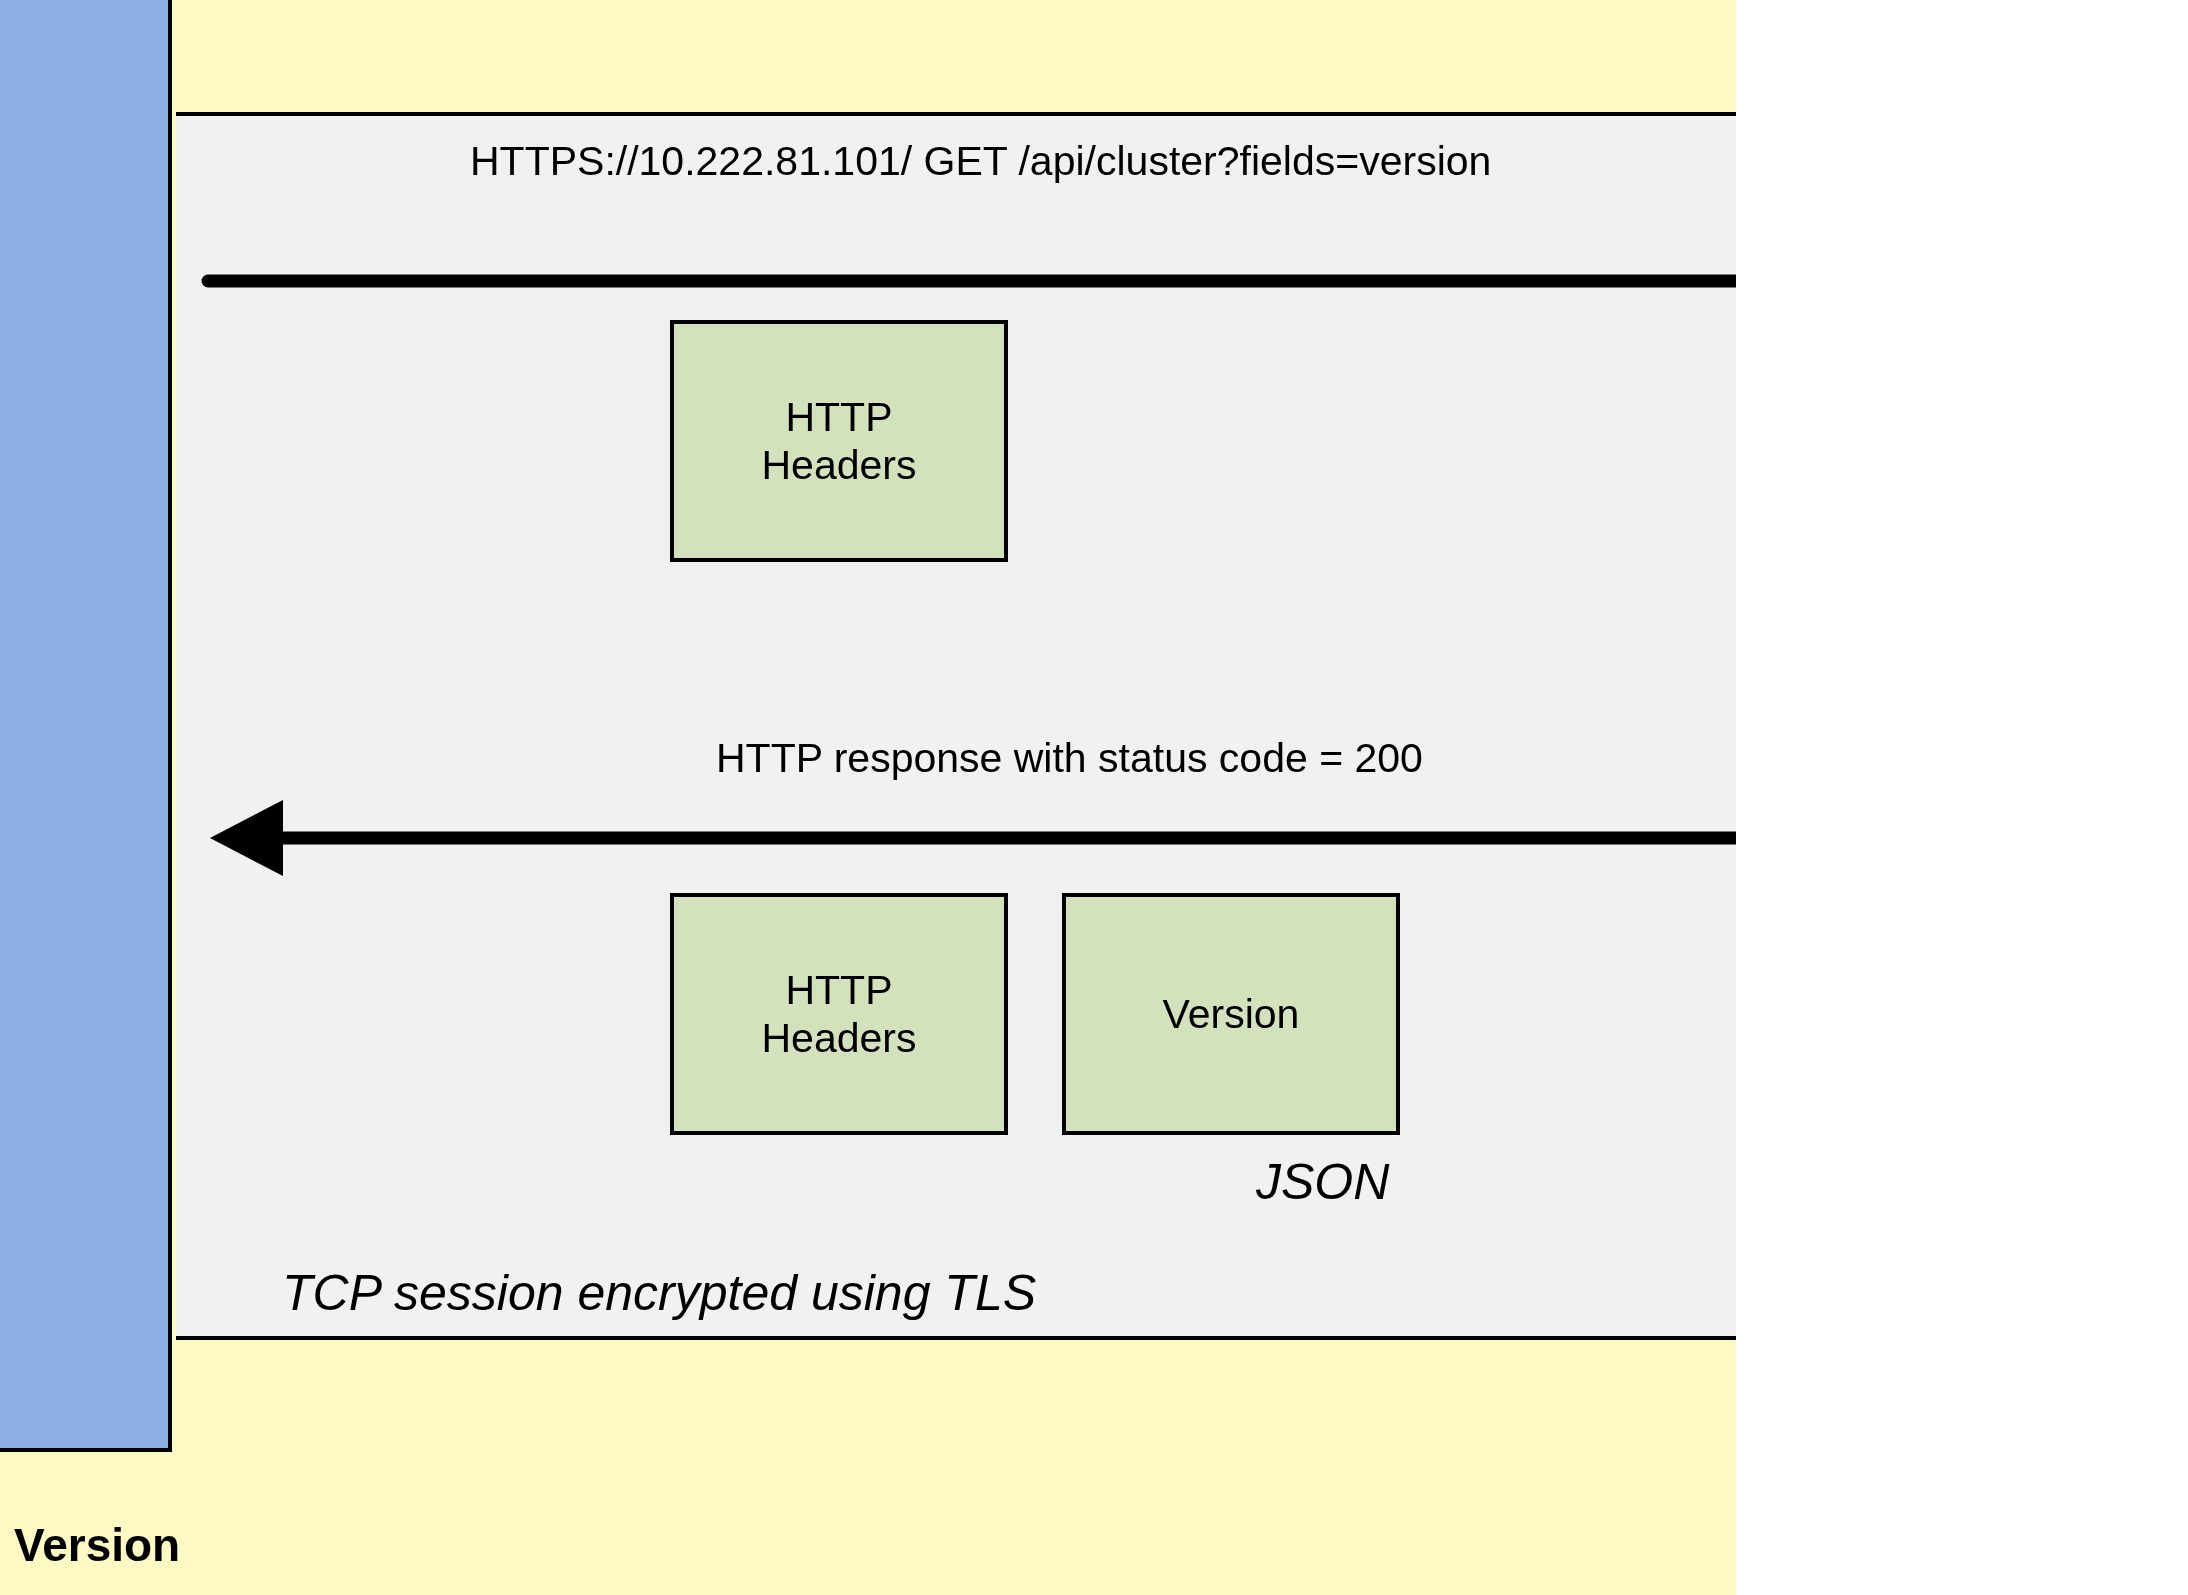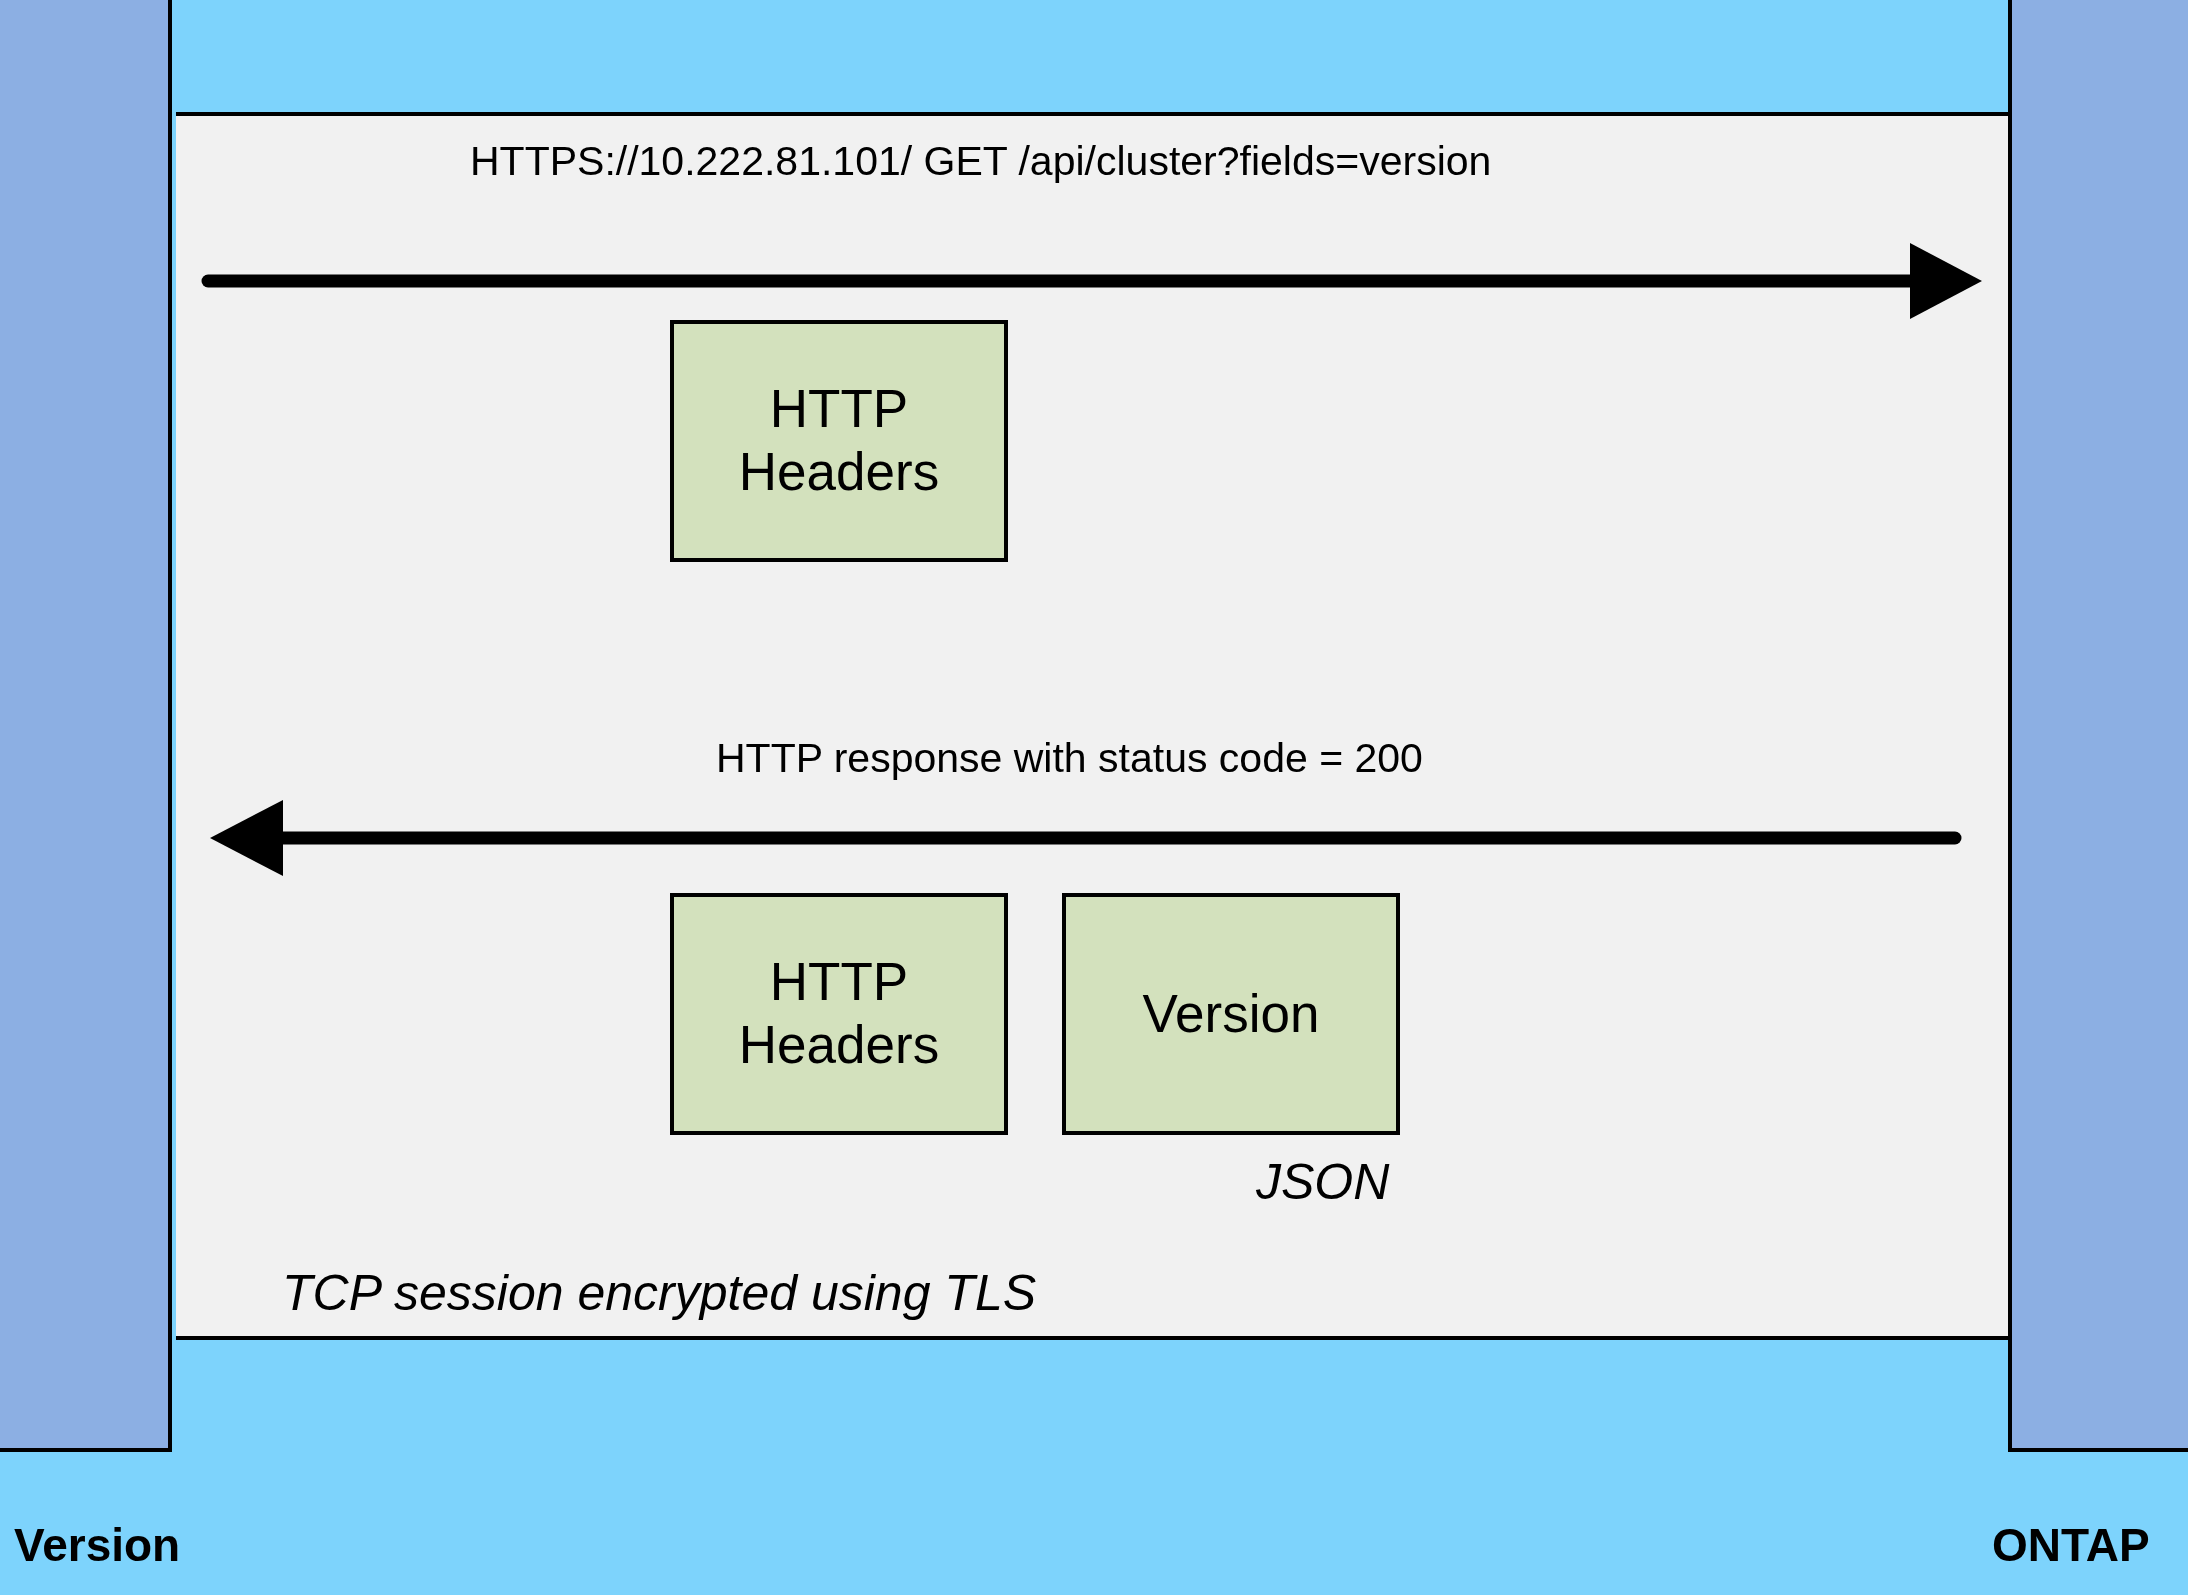--- a/index.html
+++ b/index.html
@@ -5,23 +5,23 @@
   html, body {
     margin: 0;
     padding: 0;
     background: #ffffff;
   }
   body {
     font-family: "Liberation Sans", sans-serif;
   }
   #canvas {
     position: relative;
-    width: 2188px;
+    width: 1736px;
     height: 1595px;
-    background: #7dd3fc;
+    background: #fef9c3;
     overflow: hidden;
   }
   .pillar {
     position: absolute;
     background: #8CAFE3;
     border: 4px solid #000000;
     box-sizing: border-box;
   }
   #pillar-left  { left: -4px;   top: -4px; width: 176px; height: 1456px; }
   #pillar-right { left: 2008px; top: -4px; width: 184px; height: 1456px; }
@@ -59,21 +59,21 @@
 
   .payload-box {
     position: absolute;
     background: #D3E1BD;
     border: 4px solid #000000;
     box-sizing: border-box;
     display: flex;
     align-items: center;
     justify-content: center;
     text-align: center;
-    font-size: 53px;
+    font-size: 41px;
     color: #000000;
     line-height: 1.18;
   }
   #box-request-headers  { left: 670px;  top: 320px; width: 338px; height: 242px; }
   #box-response-headers { left: 670px;  top: 893px; width: 338px; height: 242px; }
   #box-response-version { left: 1062px; top: 893px; width: 338px; height: 242px; }
 
   .annotation-italic {
     position: absolute;
     font-size: 50px;

